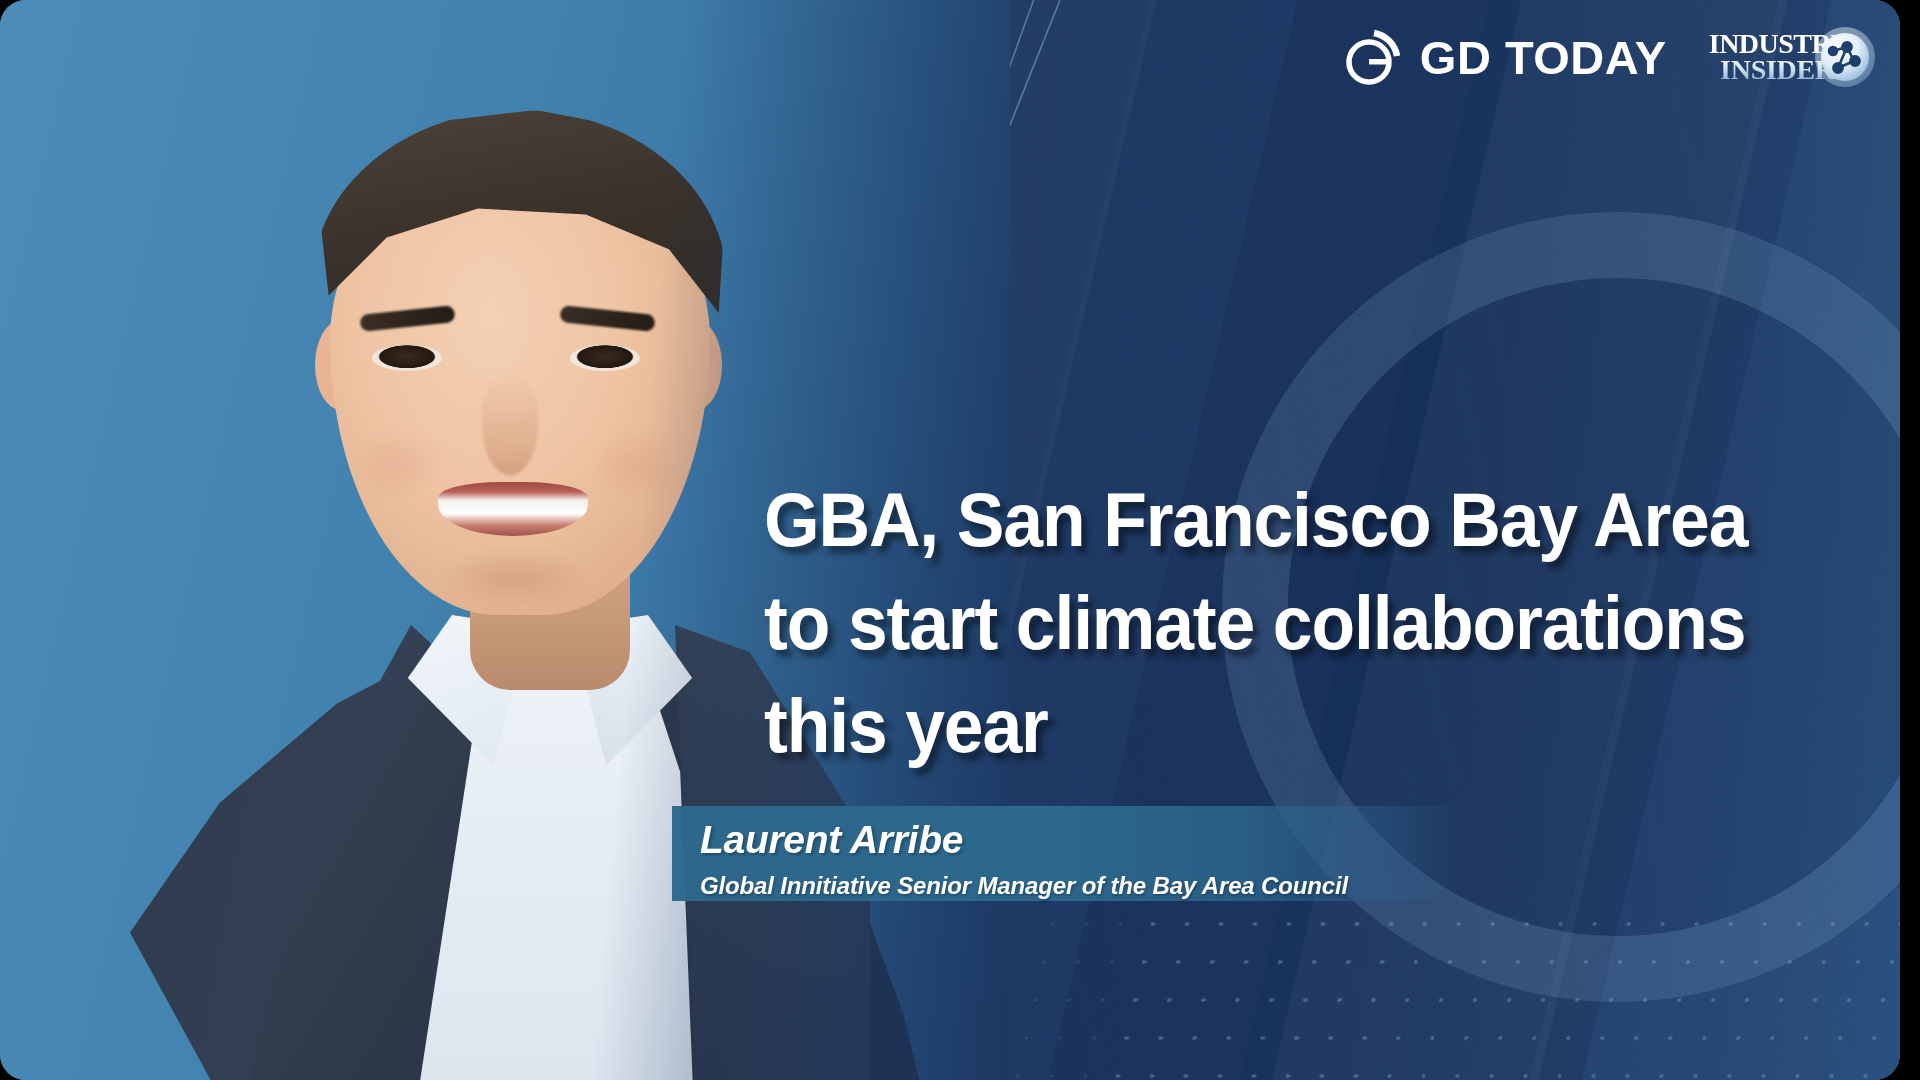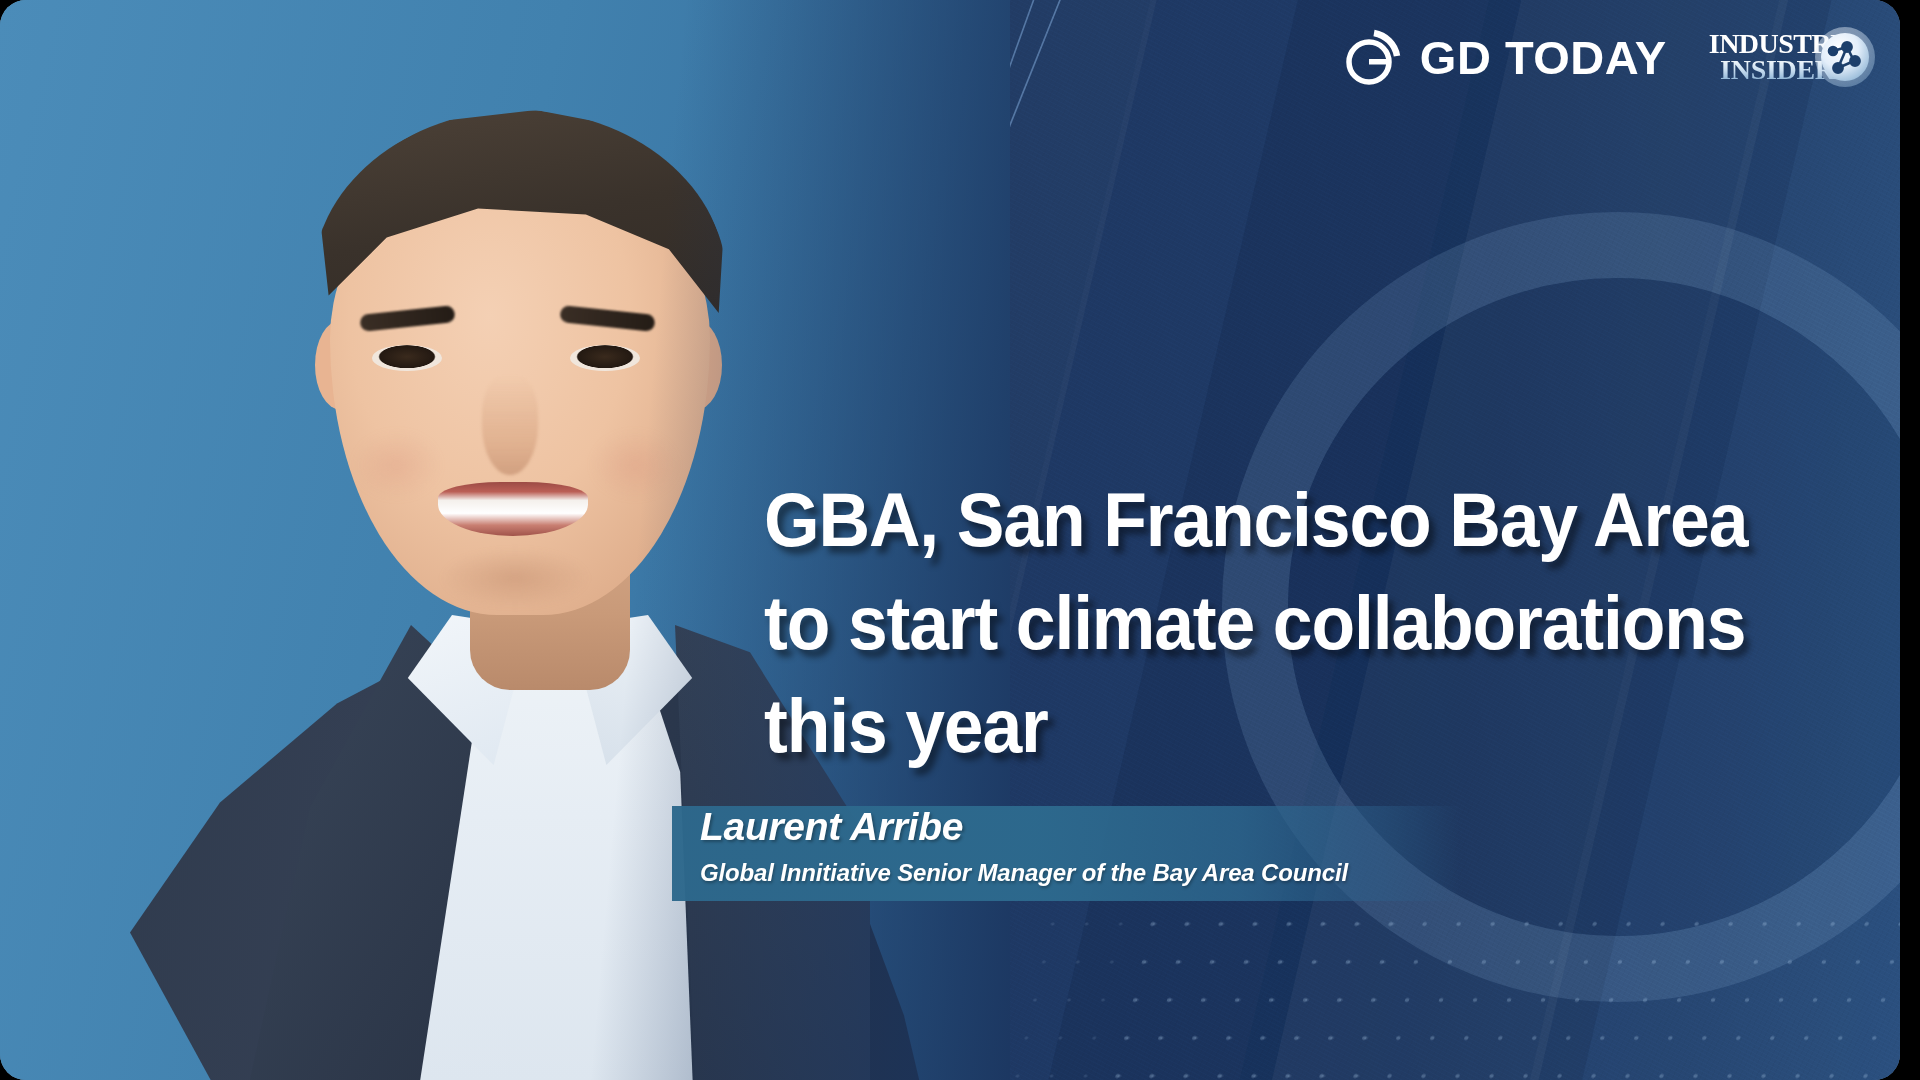--- a/index.html
+++ b/index.html
@@ -310,21 +310,21 @@
     width: 790px;
     height: 95px;
     background: linear-gradient(90deg,
         rgba(45,104,140,.97) 0%,
         rgba(45,106,142,.96) 46%,
         rgba(45,104,143,.80) 72%,
         rgba(44,96,140,.42) 90%,
         rgba(42,90,136,0) 100%);
     display: flex;
     flex-direction: column;
-    justify-content: flex-start;
+    justify-content: flex-end;
     padding-left: 28px;
     box-sizing: border-box;
   }
   #speaker-name {
     color: #ffffff;
     font-size: 39px;
     font-weight: 700;
     font-style: italic;
     line-height: 1.06;
     letter-spacing: -.3px;

